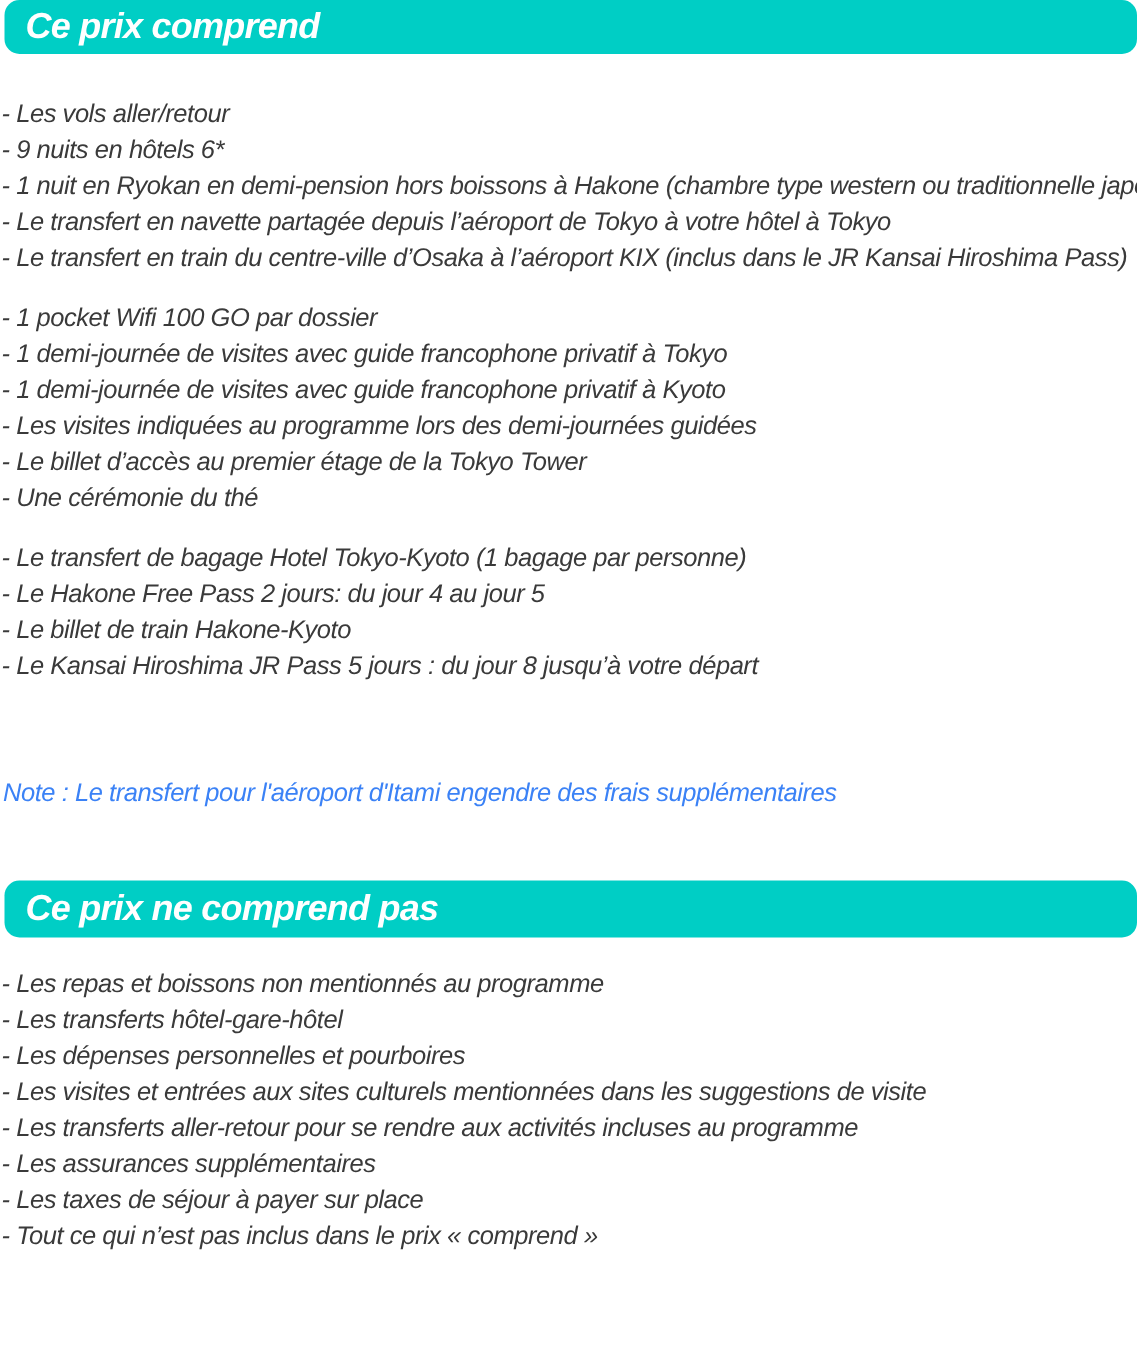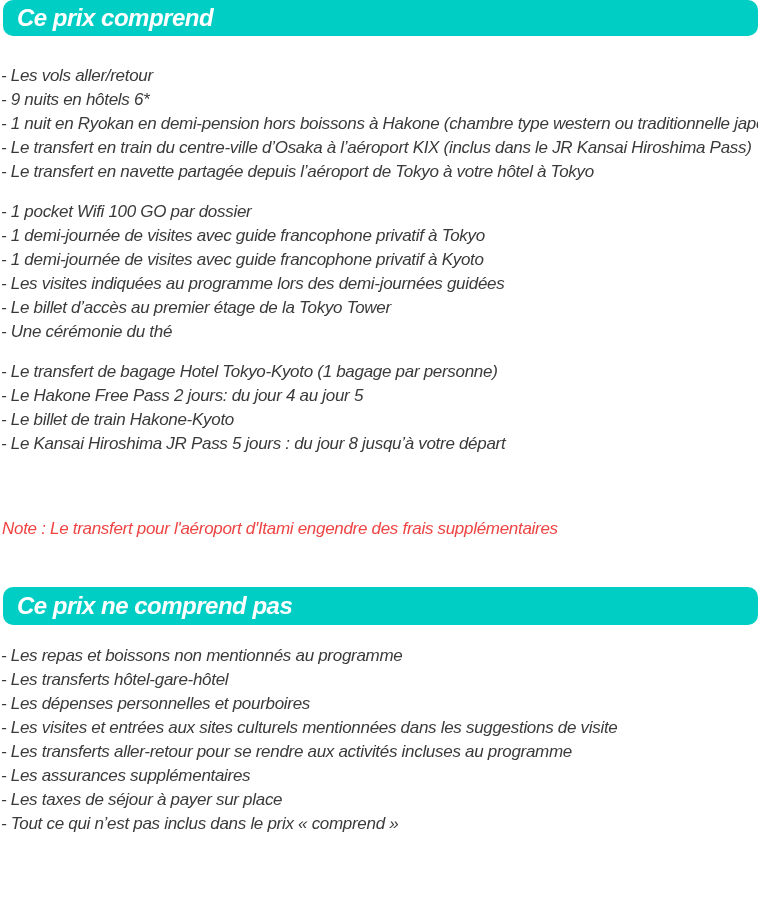--- a/index.html
+++ b/index.html
@@ -41,39 +41,39 @@
   .content.sec1 { padding-top: 28px; }
   .content.sec2 { padding-top: 19px; }
   .group { margin-bottom: 16px; }
   .group:last-child { margin-bottom: 0; }
   .line { white-space: nowrap; }
   .note {
     margin-top: 61px;
     font-size: 17px;
     line-height: 24px;
     letter-spacing: -0.3px;
-    color: #ef4444;
+    color: #3b82f6;
     white-space: nowrap;
     padding-left: 1px;
   }
 </style>
 </head>
 <body>
 
 <div class="section-bar first">
   <span class="section-title">Ce prix comprend</span>
 </div>
 
 <div class="content sec1">
   <div class="group">
     <div class="line">- Les vols aller/retour</div>
     <div class="line">- 9 nuits en hôtels 6*</div>
     <div class="line">- 1 nuit en Ryokan en demi-pension hors boissons à Hakone (chambre type western ou traditionnelle japonaise)</div>
+    <div class="line">- Le transfert en navette partagée depuis l’aéroport de Tokyo à votre hôtel à Tokyo</div>
     <div class="line">- Le transfert en train du centre-ville d’Osaka à l’aéroport KIX (inclus dans le JR Kansai Hiroshima Pass)</div>
-    <div class="line">- Le transfert en navette partagée depuis l’aéroport de Tokyo à votre hôtel à Tokyo</div>
   </div>
   <div class="group">
     <div class="line">- 1 pocket Wifi 100 GO par dossier</div>
     <div class="line">- 1 demi-journée de visites avec guide francophone privatif à Tokyo</div>
     <div class="line">- 1 demi-journée de visites avec guide francophone privatif à Kyoto</div>
     <div class="line">- Les visites indiquées au programme lors des demi-journées guidées</div>
     <div class="line">- Le billet d’accès au premier étage de la Tokyo Tower</div>
     <div class="line">- Une cérémonie du thé</div>
   </div>
   <div class="group">

